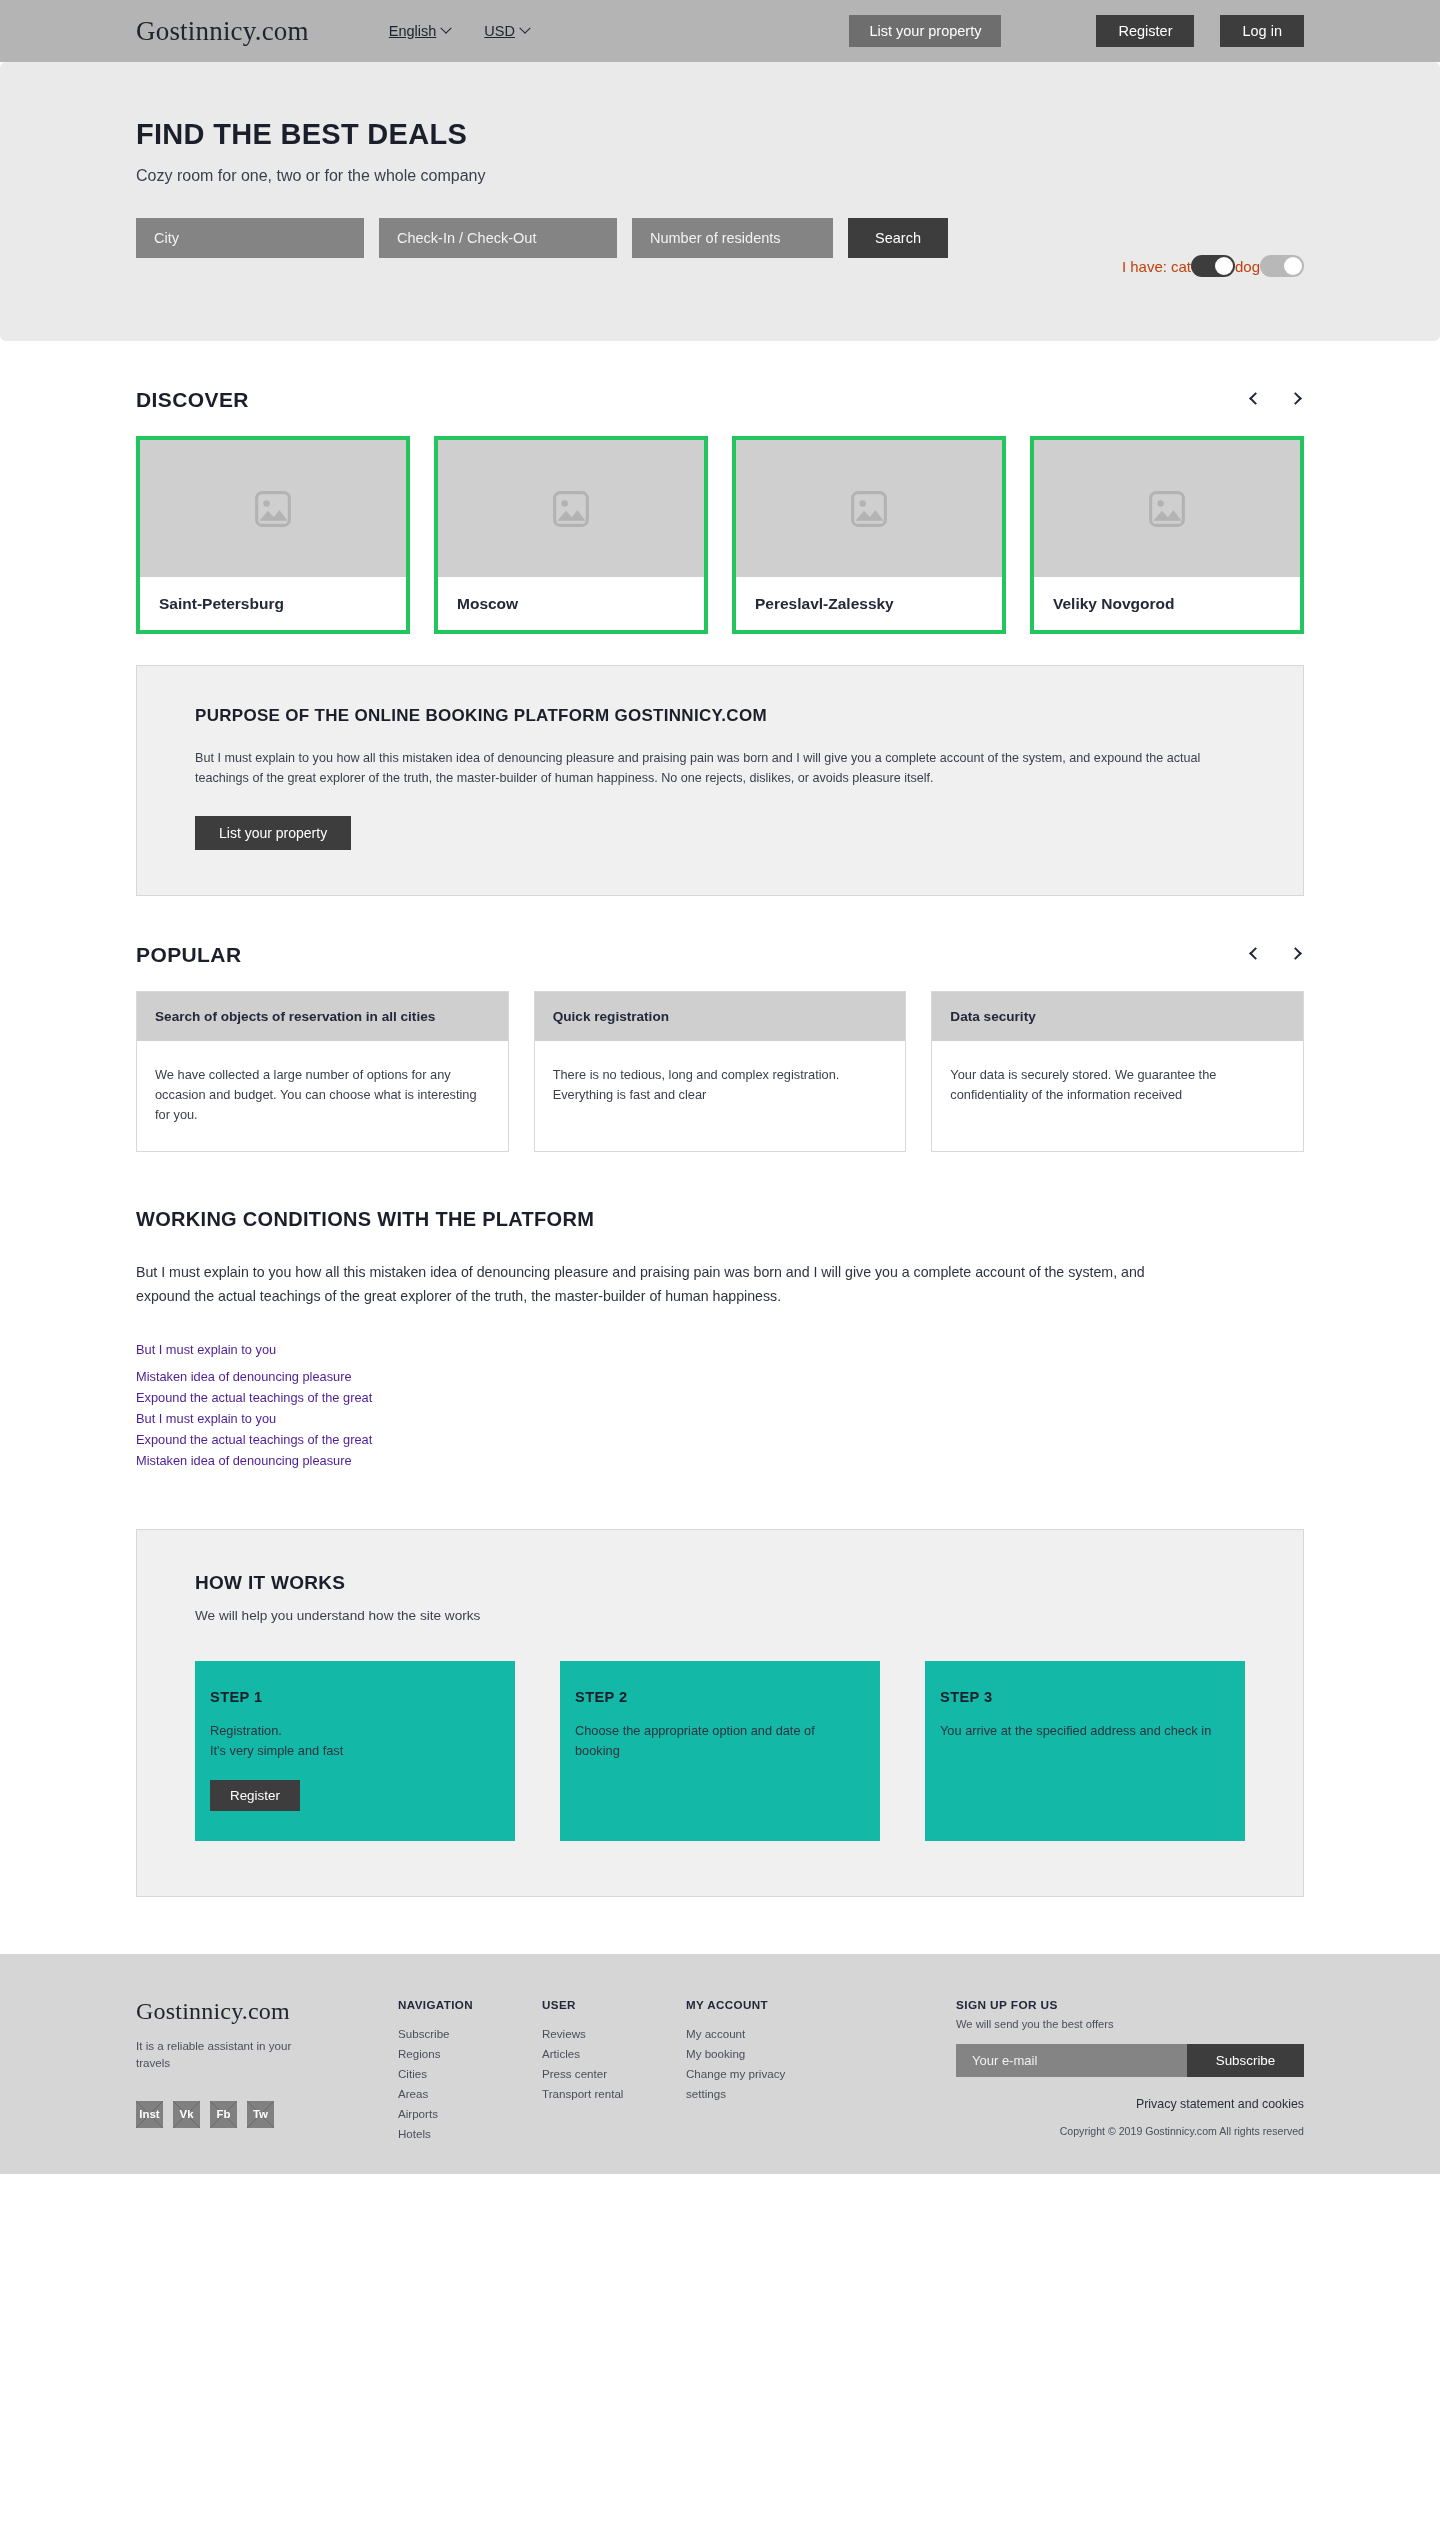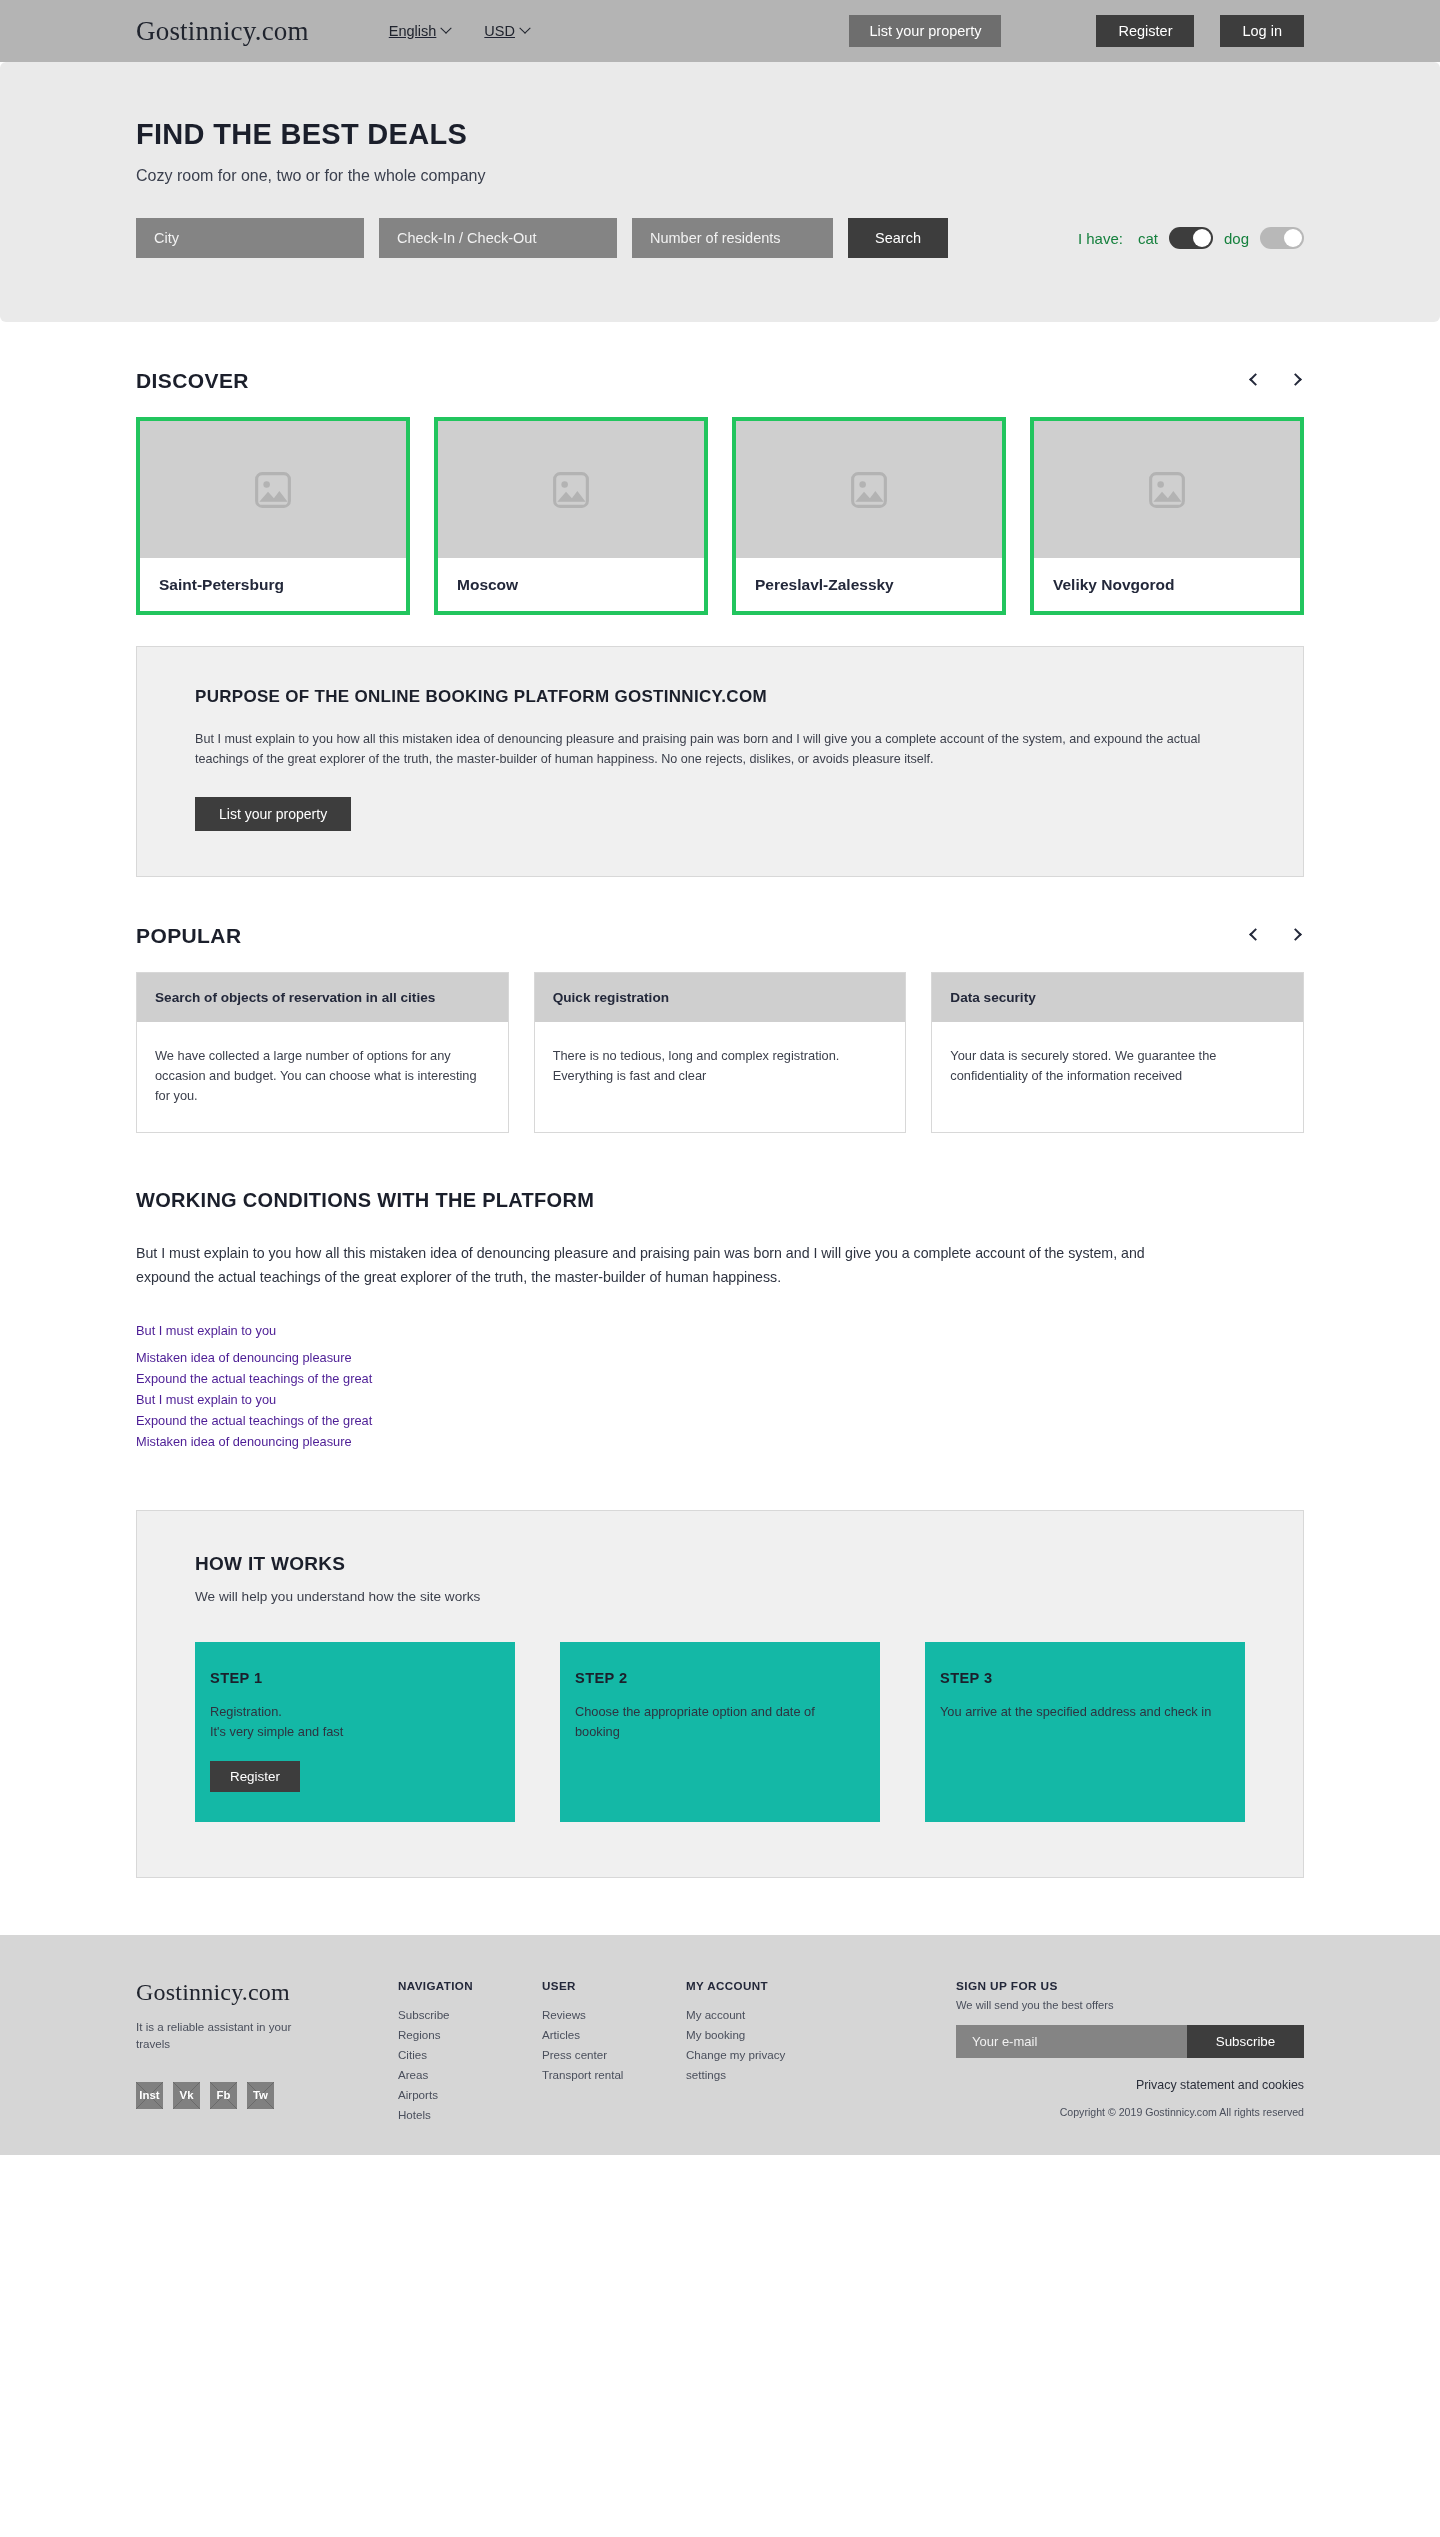--- a/index.html
+++ b/index.html
@@ -34,30 +34,30 @@
   .btn-grey{background:#6e6e6e;height:32px;padding:0 20px;}
   .btn-dark{background:#3d3d3d;height:32px;padding:0 22px;}
   .hdr-sp{width:43px;}
 
   
   .hero{background:#eaeaea;padding:56px 136px 64px 136px;border-radius:6px;}
   .hero h1{
     font-size:29px;font-weight:bold;letter-spacing:.3px;color:#1b1f2b;margin-bottom:16px;
   }
   .hero-sub{font-size:16px;color:#3a3f4d;margin-bottom:33px;}
-  .searchrow{display:flex;align-items:center;}
+  .searchrow{display:flex;align-items:flex-start;}
   .field{
     background:#848484;height:40px;display:flex;align-items:center;
     padding:0 18px;color:#f2f2f2;font-size:14.5px;cursor:text;
   }
   .f-city{width:228px;}
   .f-dates{width:238px;margin-left:15px;}
   .f-res{width:201px;margin-left:15px;}
   .btn-search{background:#3d3d3d;height:40px;width:100px;margin-left:15px;}
-  .pets{margin-left:auto;display:flex;align-items:center;gap:11px;font-size:15px;color:#15803d;}
+  .pets{margin-left:auto;display:flex;align-items:center;font-size:15px;color:#c2410c;margin-top:37px;}
   .pets .lbl{margin-right:4px;}
   .switch{width:44px;height:22px;border-radius:11px;position:relative;cursor:pointer;flex:none;}
   .switch.on{background:#3d3d3d;}
   .switch.off{background:#b8b8b8;}
   .knob{position:absolute;top:2px;width:18px;height:18px;border-radius:50%;background:#fff;}
   .switch.on .knob{right:2px;}
   .switch.off .knob{right:2px;}
 
   
   .wrap{padding:0 136px;}

